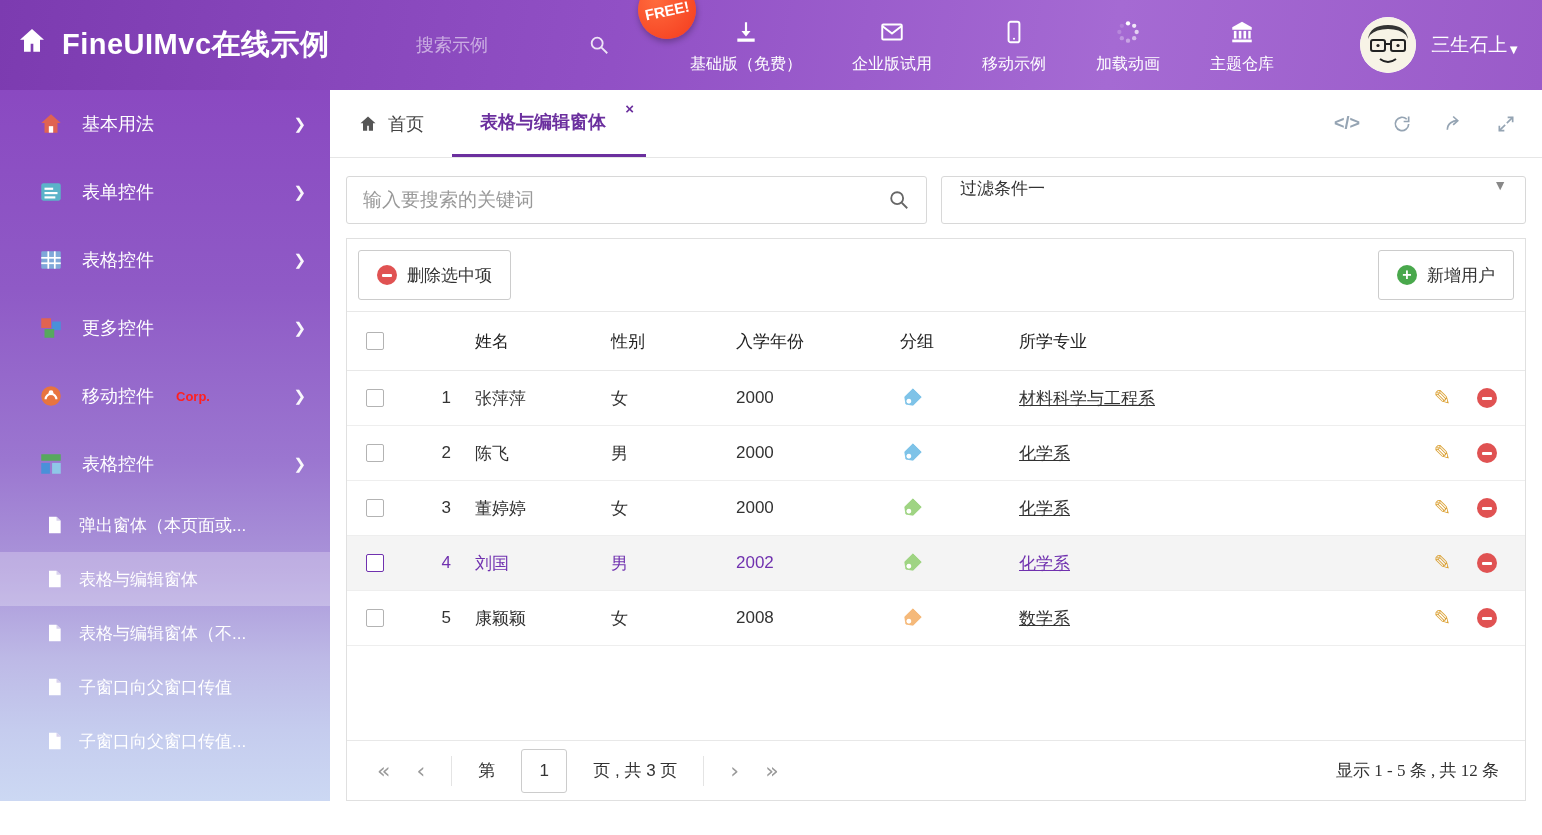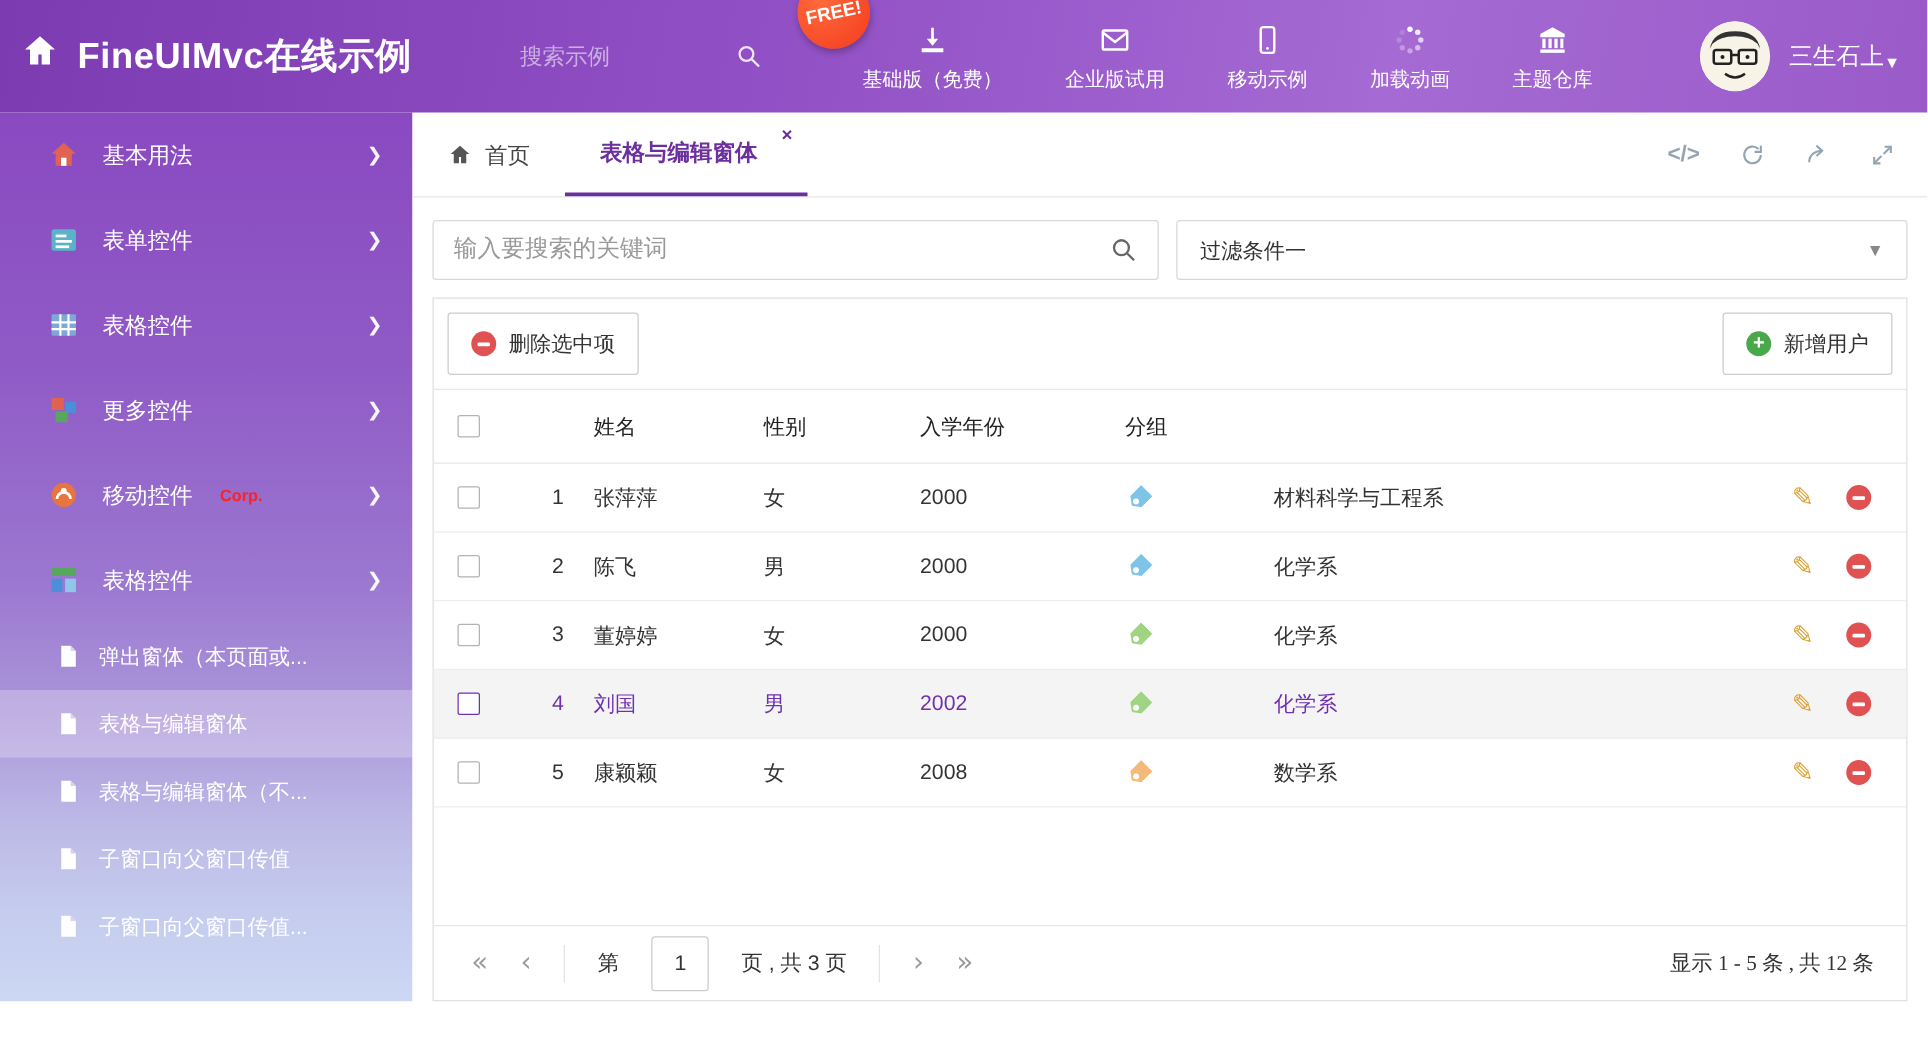--- a/index.html
+++ b/index.html
@@ -51,21 +51,21 @@
   .tab-close { position:absolute; top:10px; right:12px; font-size:15px; color:#6b2f9e; font-weight:bold; cursor:pointer; }
   .tab-tools { margin-left:auto; display:flex; align-items:center; gap:32px; padding-right:26px; color:#95a4b3; }
   .tool-icon { font-size:18px; cursor:pointer; display:flex; align-items:center; font-weight:bold; }
   .tool-icon svg { width:20px; height:20px; }
 
   .filter-row { display:flex; gap:14px; margin:18px 16px 0; }
   .search-box { flex:1; border:1px solid #d8d8d8; border-radius:3px; height:48px; display:flex; align-items:center; padding:0 16px; }
   .search-box input { flex:1; border:none; outline:none; font-size:19px; color:#333; }
   .search-box input::placeholder { color:#999; }
   .search-box svg { width:22px; height:22px; cursor:pointer; }
-  .dropdown { flex:1; border:1px solid #d8d8d8; border-radius:3px; height:48px; display:flex; align-items:center;
+  .dropdown { flex:1; border:1px solid #d8d8d8; border-radius:3px; height:48px; display:flex; 
               justify-content:space-between; padding:0 18px; font-size:17px; color:#333; cursor:pointer; }
   .dropdown .caret { color:#888; font-size:14px; }
 
   .panel { margin:14px 16px 0; border:1px solid #e0e0e0; height:578px; display:flex; flex-direction:column; }
   .panel-toolbar { display:flex; justify-content:space-between; padding:11px 11px; }
   .btn { display:flex; align-items:center; gap:10px; border:1px solid #ccc; border-radius:3px; background:#fff;
          height:50px; padding:0 18px; font-size:17px; color:#333; cursor:pointer; }
   .ic-circle { width:20px; height:20px; border-radius:50%; display:flex; align-items:center; justify-content:center; }
   .ic-minus { background:#e05252; } .ic-minus::before { content:""; width:10px; height:3px; background:#fff; border-radius:1px; }
   .ic-plus { background:#49a84c; color:#fff; font-size:16px; font-weight:bold; line-height:1; }
@@ -81,21 +81,21 @@
   .c-year { width:150px; }
   .c-group { width:125px; padding-left:14px; }
   .c-major { flex:1; padding-left:8px; }
   .c-actions { width:130px; display:flex; gap:26px; justify-content:flex-end; padding-right:28px; align-items:center; }
   .cb { width:18px; height:18px; border:1px solid #b3b3b3; border-radius:2px; background:#fff; cursor:pointer; }
   .trow.selected .cb { border-color:#7031af; }
   .tagwrap { width:22px; height:22px; display:flex; align-items:center; justify-content:center; }
   .tag { width:17px; height:13px; clip-path:polygon(28% 0,100% 0,100% 100%,28% 100%,0 50%);
          transform:rotate(-45deg); background-color:#9fd483;
          background-image:radial-gradient(circle at 28% 50%, #fff 0 2px, rgba(0,0,0,0) 2.8px); }
-  .link { color:inherit; cursor:pointer; }
+  .link { color:inherit; text-decoration:underline; cursor:pointer; }
   .pencil { color:#dba032; font-size:21px; cursor:pointer; font-family:"DejaVu Sans",sans-serif; }
   .del { width:20px; height:20px; border-radius:50%; background:#e05252; display:flex; align-items:center; justify-content:center; cursor:pointer; }
   .del::before { content:""; width:10px; height:3px; background:#fff; border-radius:1px; }
 
   .pager { margin-top:auto; border-top:1px solid #e8e8e8; height:60px; display:flex; align-items:center;
            padding:0 26px 0 30px; gap:26px; font-size:17px; color:#333; }
   .pg-nav { color:#9a9a9a; font-size:22px; cursor:pointer; line-height:1; font-family:"DejaVu Sans",sans-serif; }
   .page-input { width:46px; height:44px; border:1px solid #ccc; border-radius:3px; text-align:center; font-size:17px; color:#333; }
   .pg-div { width:1px; height:30px; background:#e4e4e4; }
   .pager-summary { margin-left:auto;font-family:Liberation Serif, serif; }
@@ -349,20 +349,21 @@
 
       <div class="thead">
         <div class="c-check">
             <span class="cb"></span>
           </div>
         <div class="c-idx"></div>
         <div class="c-name">姓名</div>
         <div class="c-gender">性别</div>
         <div class="c-year">入学年份</div>
         <div class="c-group">分组</div>
+        <div class="c-major">所学专业</div>
         <div class="c-actions"></div>
       </div>
 
       <div class="trow">
         <div class="c-check">
             <span class="cb"></span>
           </div>
         <div class="c-idx">1</div>
         <div class="c-name">张萍萍</div>
         <div class="c-gender">女</div>

